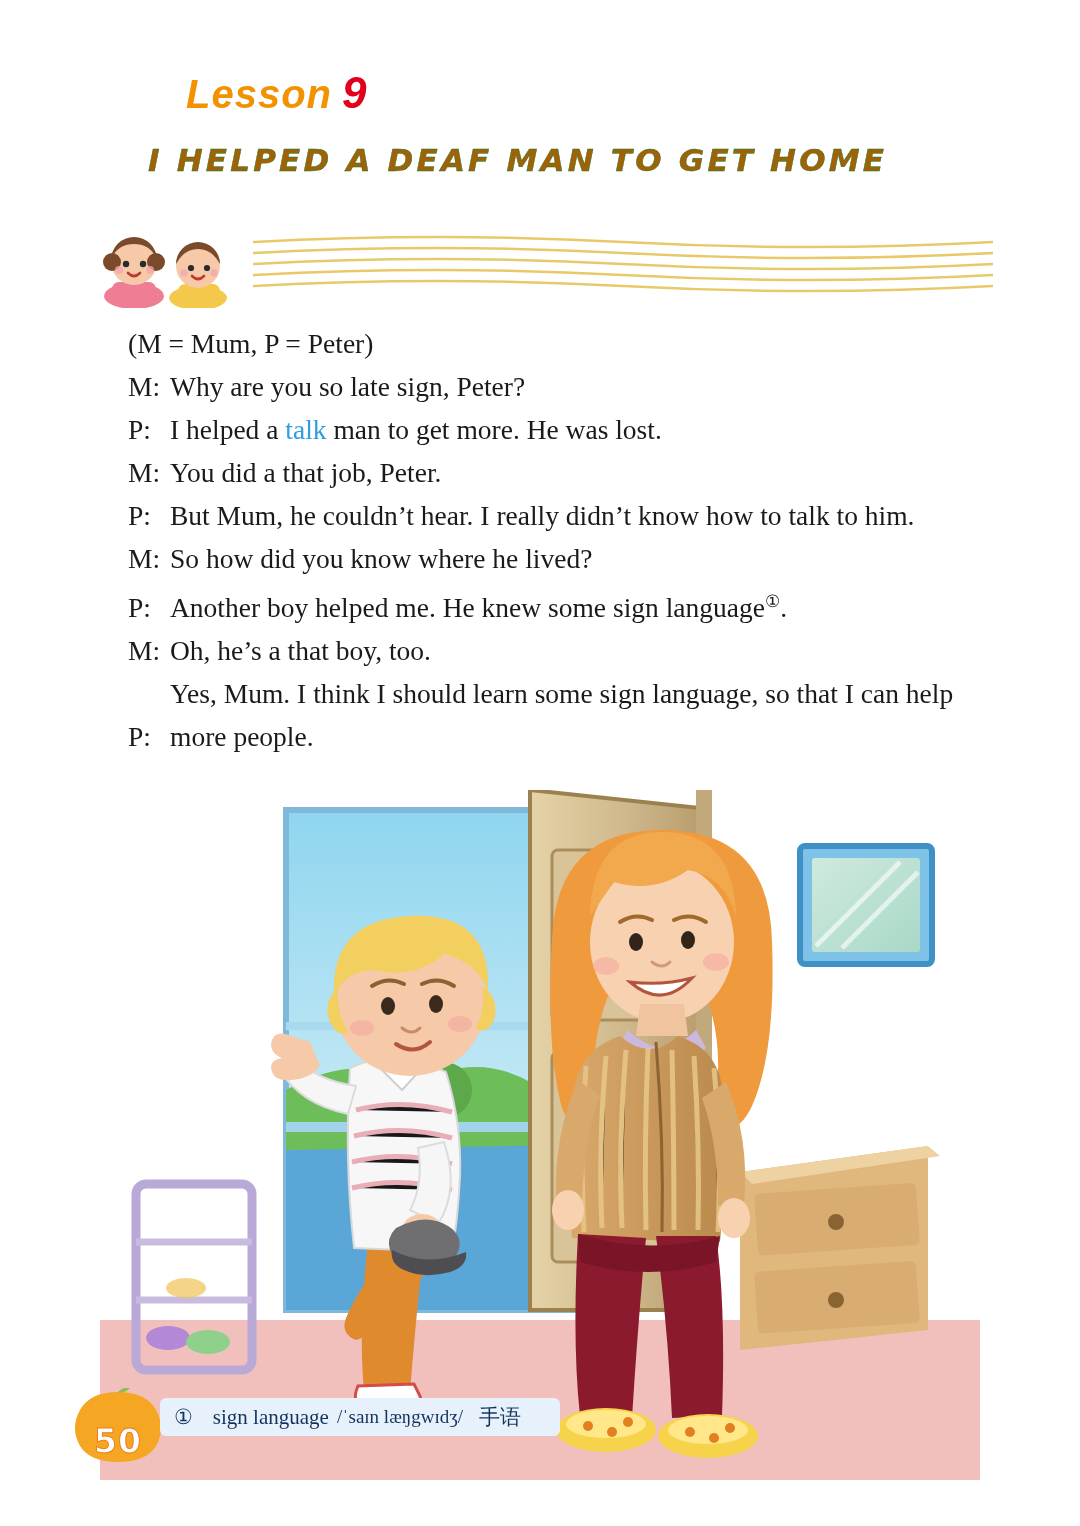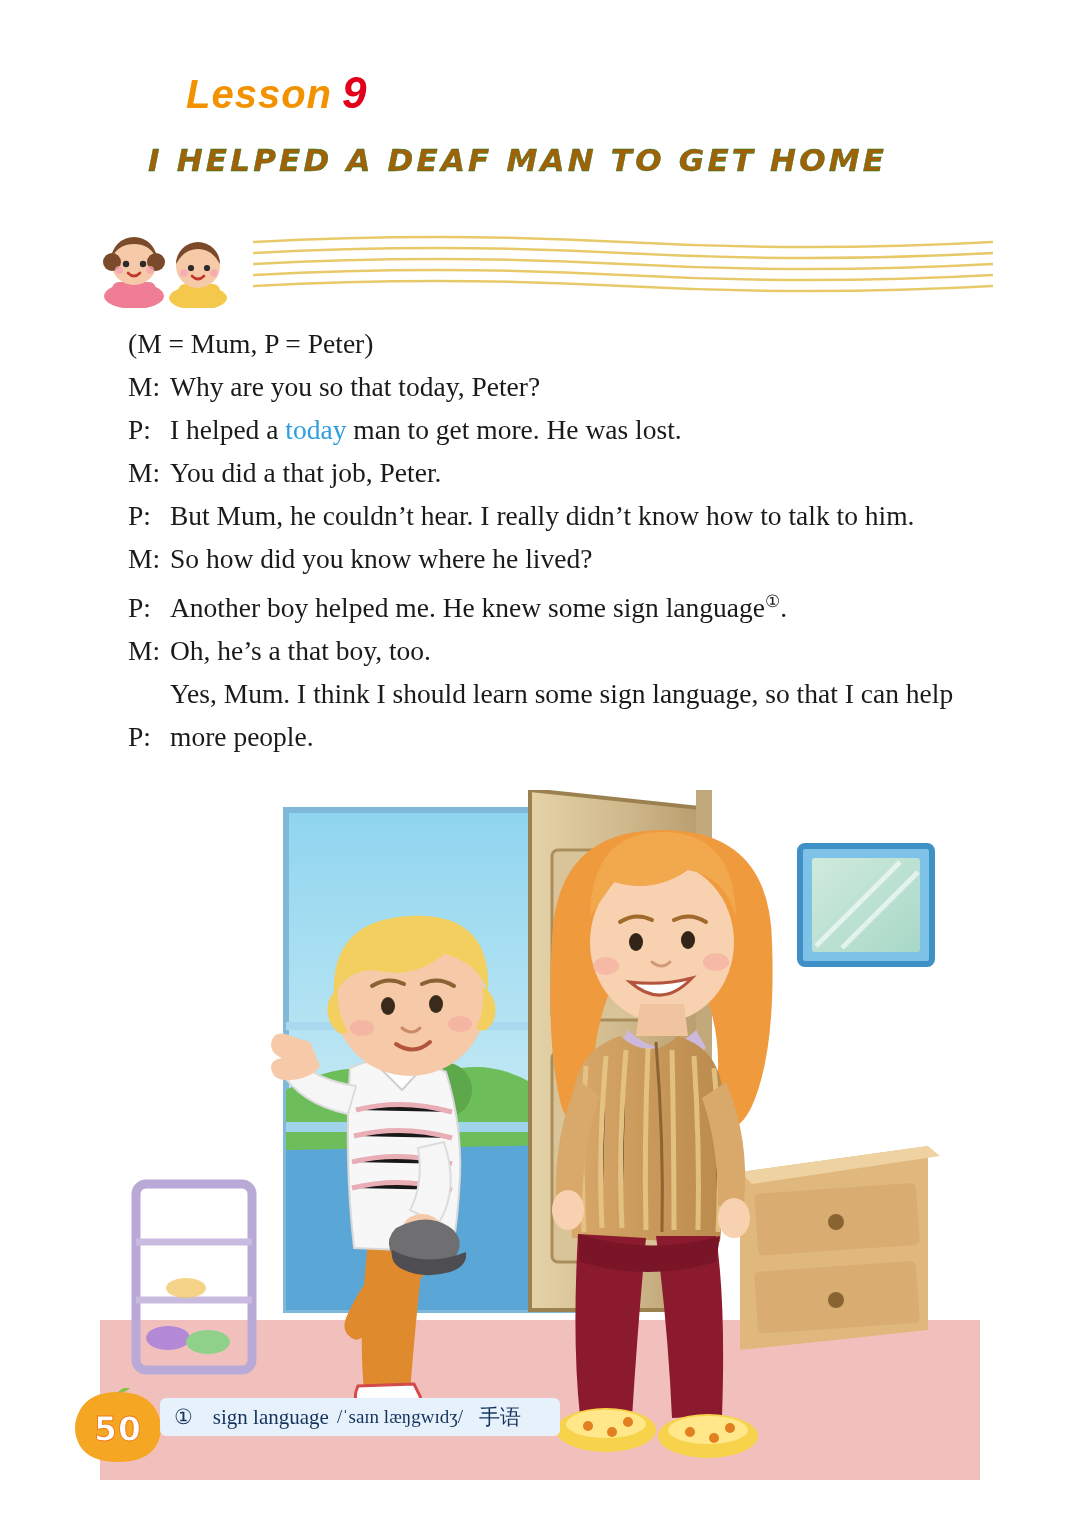--- a/index.html
+++ b/index.html
@@ -148,21 +148,21 @@
   
   .pagenum-wrap {
     position: absolute;
     left: 72px;
     top: 1388px;
     width: 92px;
     height: 74px;
   }
   .pagenum {
     position: absolute;
-    left: 0; top: 4px;
+    left: 0; top: 16px;
     width: 92px; height: 74px;
     display: flex;
     align-items: center;
     justify-content: center;
     font-family: "DejaVu Sans", sans-serif;
     font-weight: bold;
     font-size: 33px;
     color: #ffffff;
     letter-spacing: 1px;
     -webkit-text-stroke: 1px #f07c1a;
@@ -221,26 +221,26 @@
 </div>
 
 <div class="dialogue">
 
   <div class="d-row">
     <div class="d-txt">(M = Mum, P = Peter)</div>
   </div>
 
   <div class="d-row">
     <div class="d-spk">M:</div>
-    <div class="d-txt">Why are you so that today, Peter?</div>
+    <div class="d-txt">Why are you so late sign, Peter?</div>
   </div>
 
   <div class="d-row">
     <div class="d-spk">P:</div>
-    <div class="d-txt"><span>I helped a </span><span class="hl-deaf">today</span><span> man to get more.  He was lost.</span></div>
+    <div class="d-txt"><span>I helped a </span><span class="hl-deaf">talk</span><span> man to get more.  He was lost.</span></div>
   </div>
 
   <div class="d-row">
     <div class="d-spk">M:</div>
     <div class="d-txt">You did a that job, Peter.</div>
   </div>
 
   <div class="d-row">
     <div class="d-spk">P:</div>
     <div class="d-txt">But Mum, he couldn’t hear.  I really didn’t know how to talk to him.</div>

